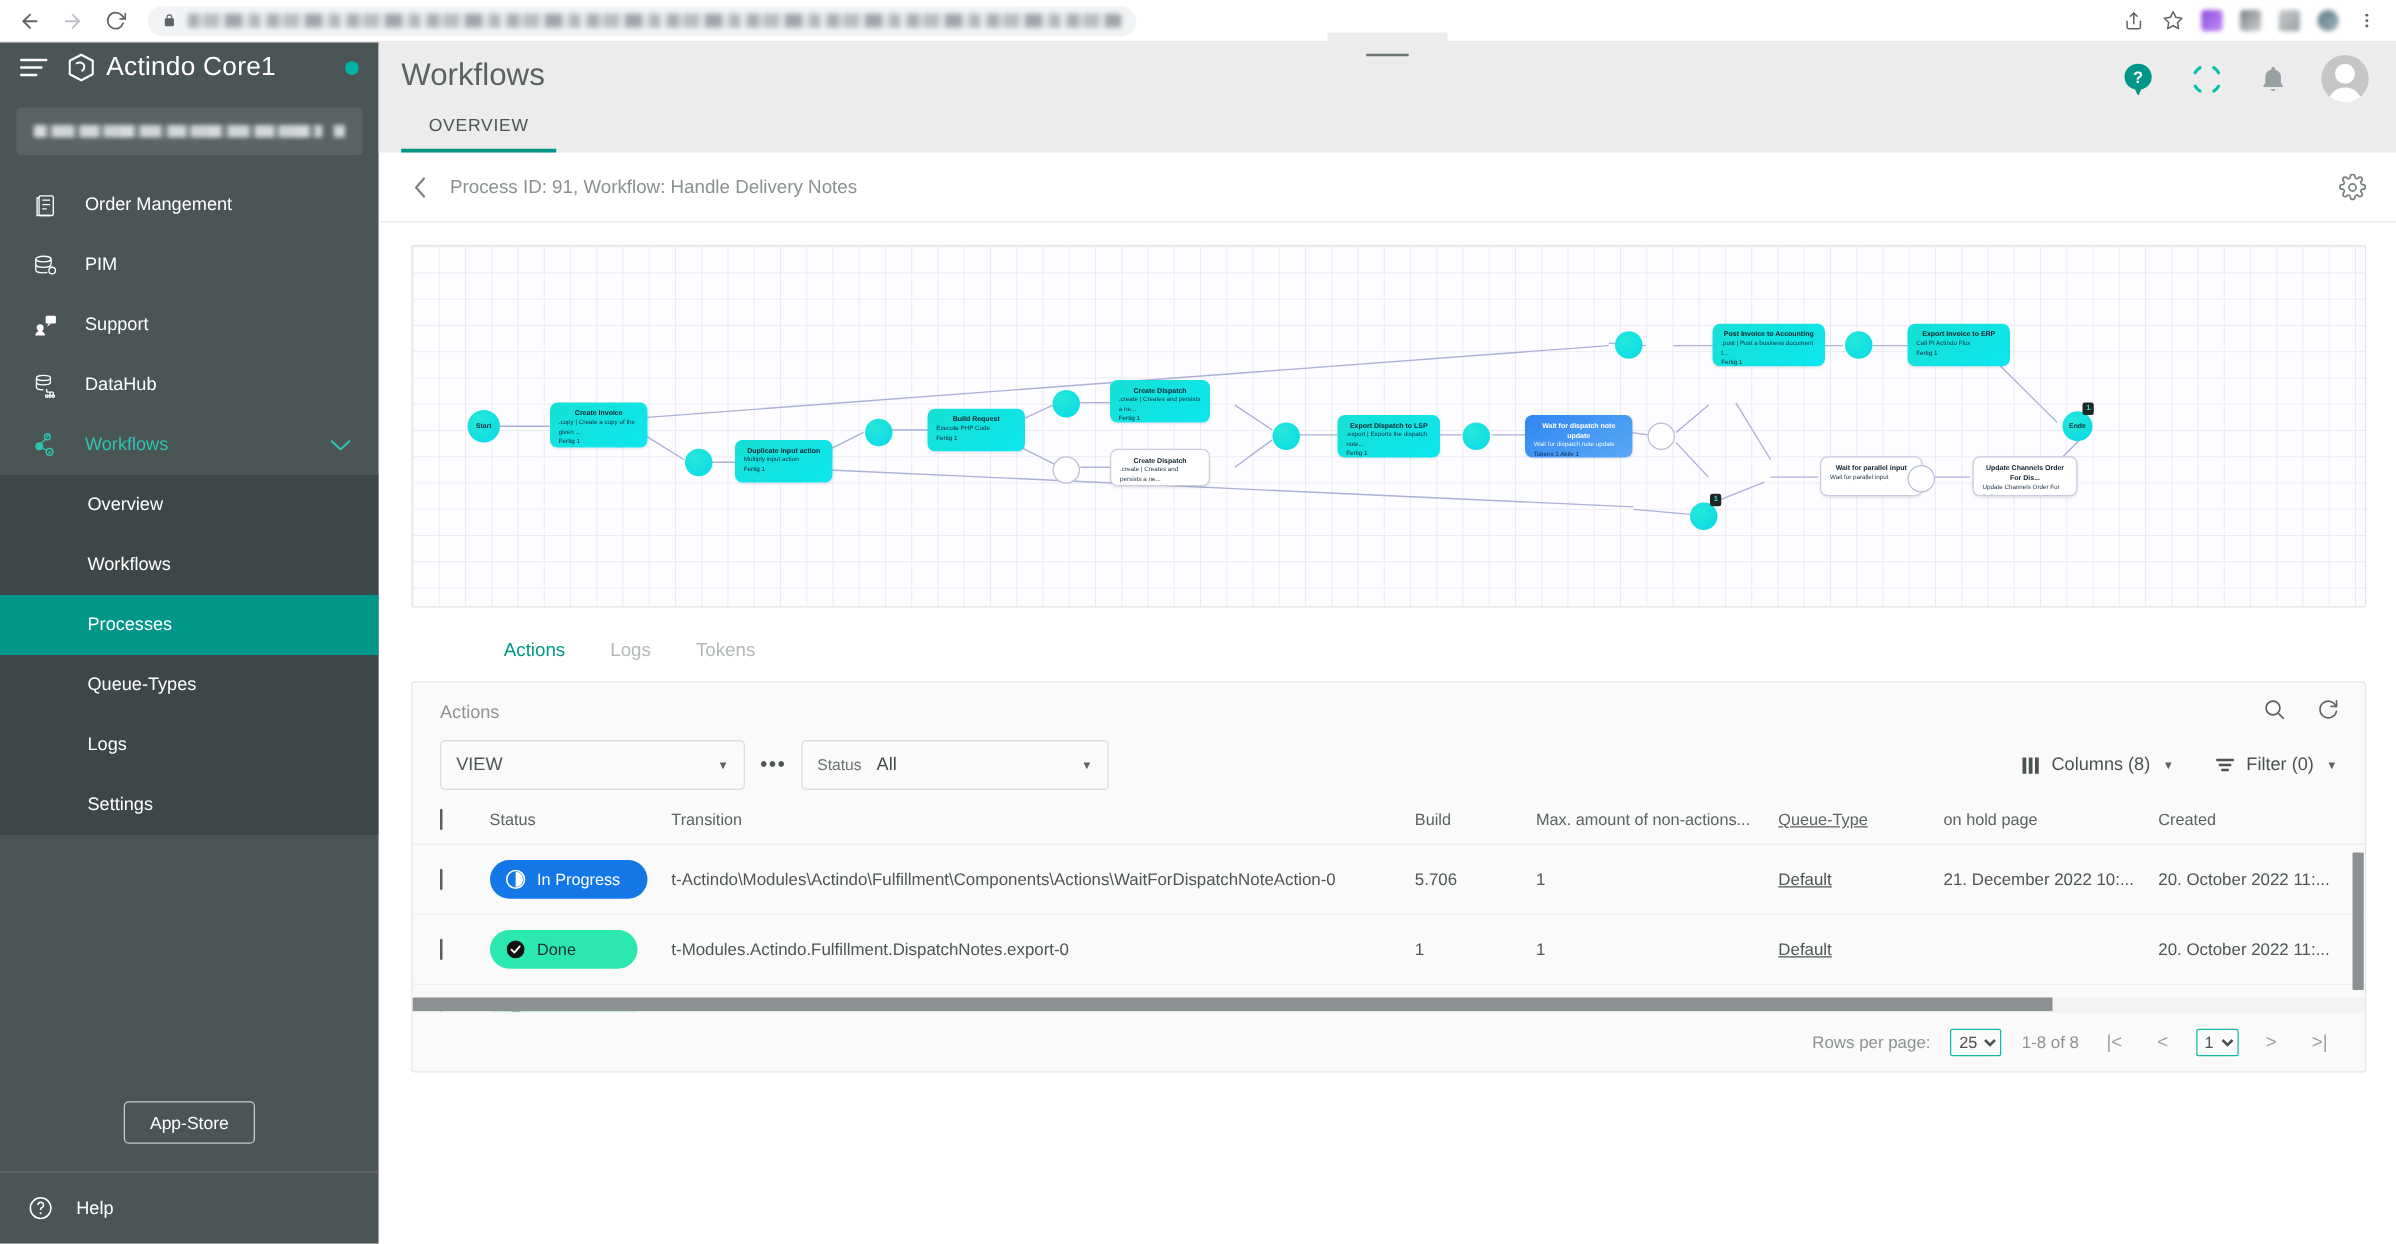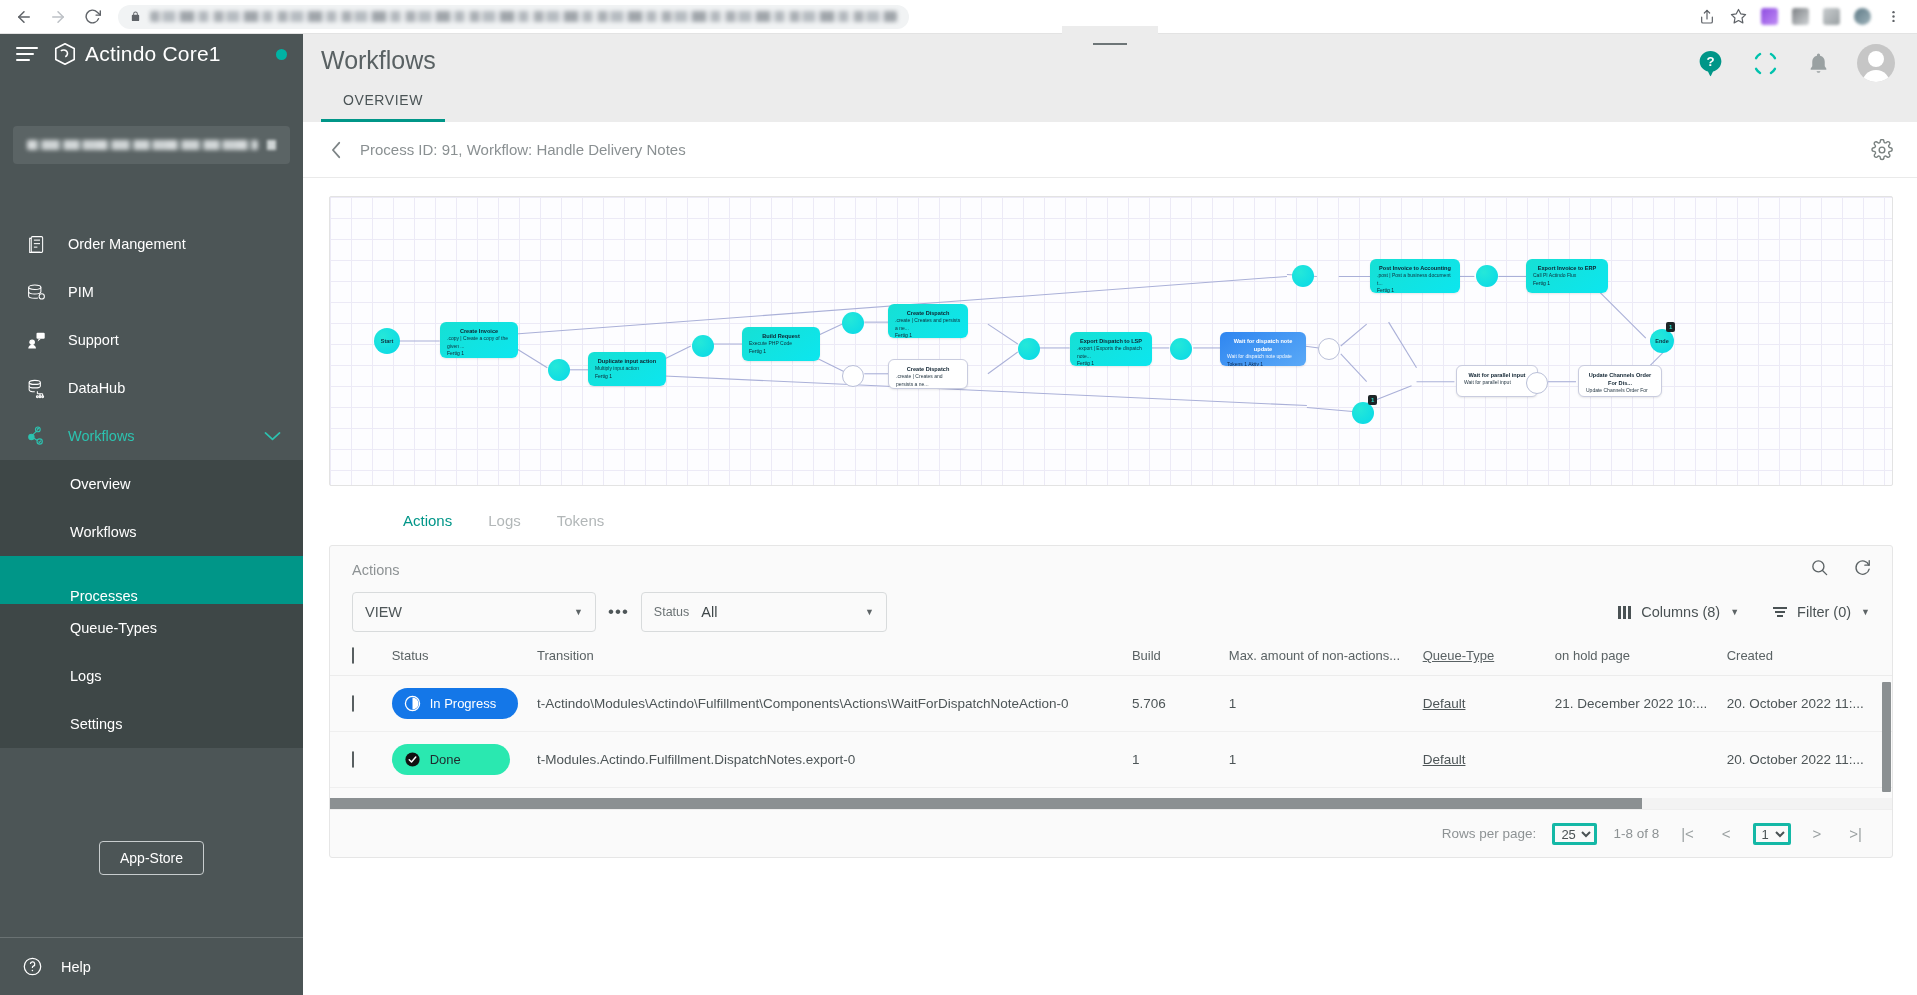--- a/index.html
+++ b/index.html
@@ -41,21 +41,21 @@
     color: #5f6368; flex: none;
   }
   .ext-blob { width: 17px; height: 17px; border-radius: 3px; filter: blur(1.6px); }
 
   
   .app { display: flex; height: 961px; }
 
   
   .sidebar {
     width: 303px; background: #4c5556; color: #fff;
-    display: flex; flex-direction: column; flex: none; gap: 40px;
+    display: flex; flex-direction: column; flex: none;
   }
   .sb-top { height: 40px; display: flex; align-items: center; gap: 14px; padding: 0 16px; }
   .hamburger { width: 22px; display: flex; flex-direction: column; gap: 4px; }
   .hamburger i { height: 2px; background: #fff; display: block; border-radius: 1px; }
   .hamburger i:nth-child(1) { width: 22px; }
   .hamburger i:nth-child(2) { width: 18px; }
   .hamburger i:nth-child(3) { width: 14px; }
   .brand { display: flex; align-items: center; gap: 7px; font-size: 21px; letter-spacing: .2px; }
   .brand-text { font-weight: 400; white-space: nowrap; }
   .status-dot { width: 11px; height: 11px; border-radius: 50%; background: #00b3a4; margin-left: auto; }
@@ -81,21 +81,21 @@
     padding: 0 0 0 22px; font-size: 14.5px; color: #fff; cursor: pointer;
   }
   .nav-item .ico { width: 28px; height: 26px; flex: none; display: flex; align-items: center; justify-content: center; }
   .nav-item.active-parent { color: #2cc3b0; }
   .nav-item .chev { margin-left: auto; margin-right: 22px; color: #2cc3b0; font-size: 13px; }
   .submenu { background: #3e4747; }
   .sub-item {
     height: 48px; display: flex; align-items: center; padding-left: 70px;
     font-size: 14.5px; color: #fff; cursor: pointer;
   }
-  .sub-item.selected { background: #009688; align-items: flex-end; }
+  .sub-item.selected { background: #009688; }
 
   .sb-store { padding: 18px 0 22px; display: flex; justify-content: center; }
   .store-btn {
     border: 1px solid #c8cdce; color: #fff; background: transparent;
     border-radius: 4px; padding: 8px 20px; font-size: 14px;
     font-family: inherit; cursor: pointer;
   }
   .sb-help {
     border-top: 1px solid #6a7273; height: 58px; display: flex; align-items: center;
     gap: 18px; padding-left: 22px; font-size: 14.5px;
@@ -261,21 +261,21 @@
     position: absolute; right: 1px; top: 40px; width: 9px; height: 110px;
     background: #8b9092; border-radius: 1px;
   }
 
   .card-foot {
     height: 48px; border-top: 1px solid #eee; display: flex; align-items: center;
     justify-content: flex-end; gap: 16px; padding-right: 24px;
   }
   .rpp-label { font-size: 13.5px; color: #8d9294; }
   .mini-select {
-    height: 22px; border: 3px solid #14b8a6; border-radius: 2px; background: #fafafa;
+    height: 22px; border: 1px solid #14b8a6; border-radius: 2px; background: #fafafa;
     font-size: 13px; color: #4a5254; font-family: inherit; padding: 0 2px;
   }
   .range { font-size: 13.5px; color: #8d9294; }
   .pg-btn { color: #9aa0a1; cursor: pointer; font-size: 15px; padding: 0 6px; }
 
   svg { display: block; }
 </style>
 </head>
 <body>
 

